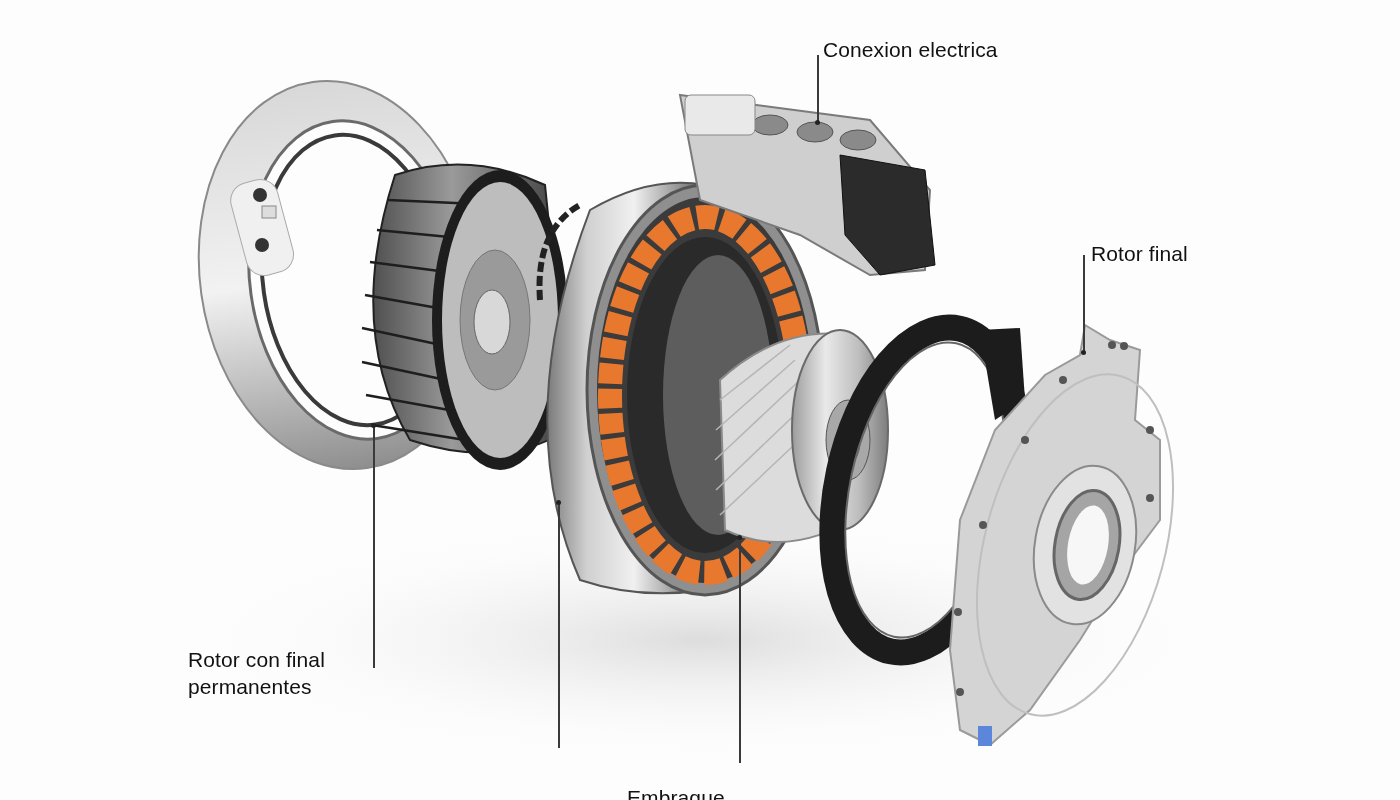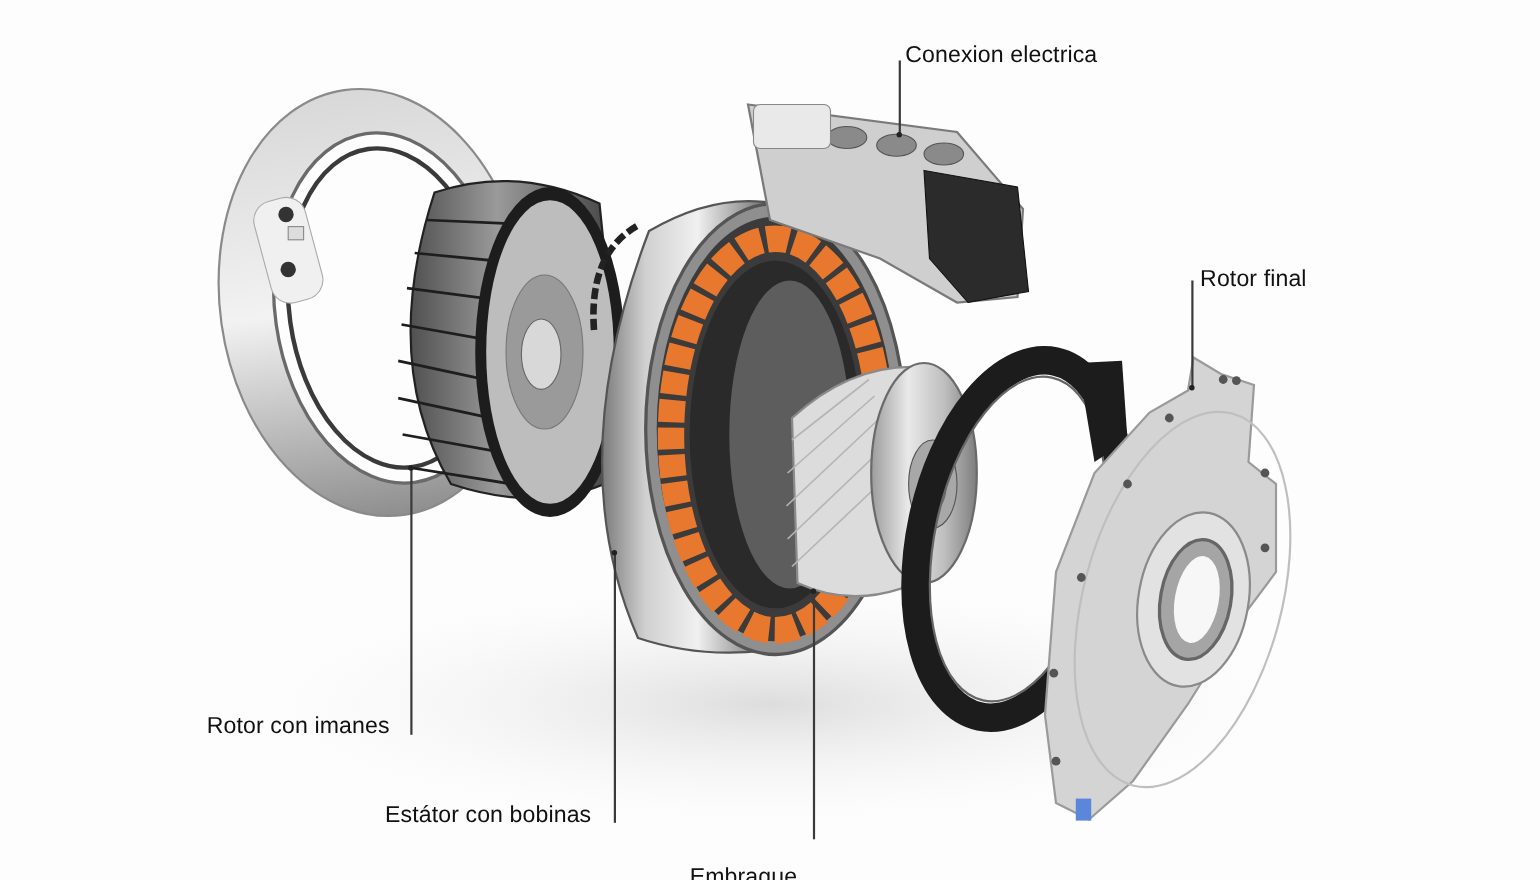--- a/index.html
+++ b/index.html
@@ -152,17 +152,17 @@
 
   <div class="leader" style="left:558px;top:502px;height:246px"></div>
   <div class="dot" style="left:558px;top:502px"></div>
 
   <div class="leader" style="left:739px;top:537px;height:226px"></div>
   <div class="dot" style="left:739px;top:537px"></div>
 
   <div class="label" style="left:823px;top:36px">Conexion electrica</div>
   <div class="label" style="left:1091px;top:240px">Rotor final</div>
   <div class="label" style="left:188px;top:646px">
-    <div>Rotor con imanes</div>
+    <div>Rotor con final</div>
+    <div>permanentes</div>
   </div>
-  <div class="label" style="left:350px;top:727px">Estátor con bobinas</div>
   <div class="label" style="left:627px;top:784px">Embrague</div>
 </div>
 
 </body></html>

